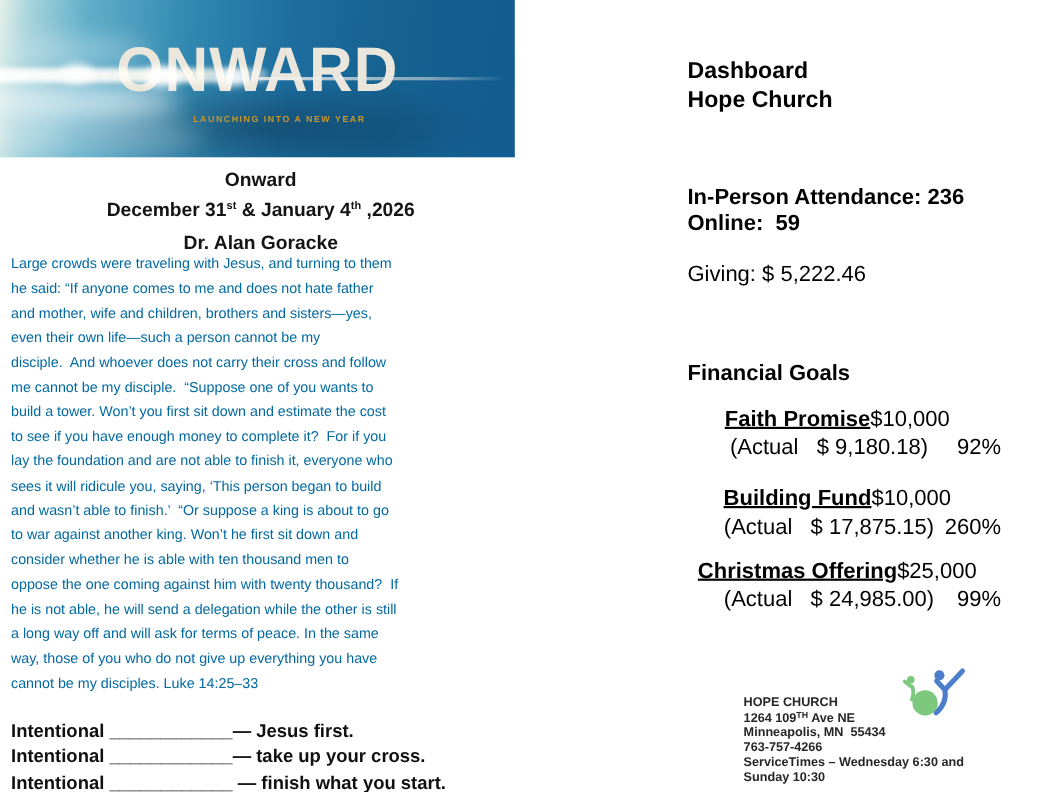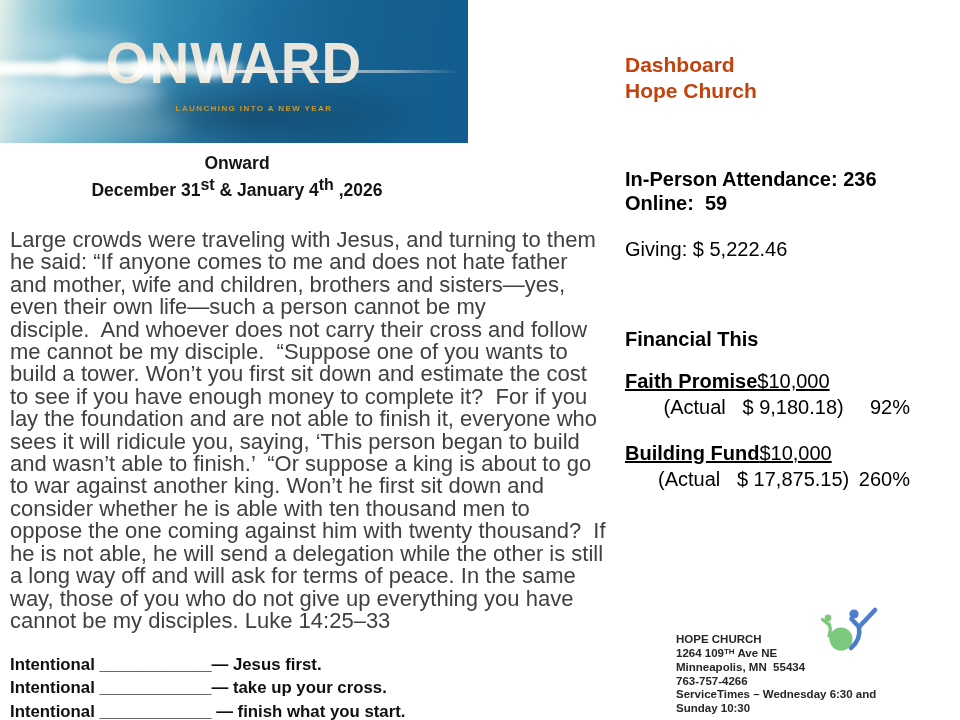--- a/index.html
+++ b/index.html
@@ -42,40 +42,40 @@
     letter-spacing:1px; color:#eae6db; transform:scaleY(1.04);
   }
   .banner-sub {
     position:absolute; left:0; width:100%; top:104px; z-index:4;
     text-align:center; font-weight:bold; font-size:8px; letter-spacing:1.4px; color:#c9982e;margin-left:20px;
   }
 
   
   .sermon-head { position:absolute; left:0; top:150px; width:474px; text-align:center; font-weight:bold; font-size:17.5px; color:#141414; }
   .sermon-head .hl { line-height:27px; }
-  .suptxt { font-size:16px; vertical-align:baseline; position:relative; top:-6px; }
+  .suptxt { font-size:10px; vertical-align:baseline; position:relative; top:-6px; }
 
   .passage {
     position:absolute; left:10px; top:229px; width:480px;
-    font-size:22px; line-height:22.4px; color:#404040; white-space:pre;
+    font-size:13px; line-height:22.4px; color:#0369a1; white-space:pre;
   }
   .blanks {
     position:absolute; left:10px; top:653px;
     font-weight:bold; font-size:16.8px; line-height:23.4px; color:#101010; white-space:pre;
   }
 
   
-  .db-title { position:absolute; left:625px; top:52px; font-weight:bold; font-size:21px; line-height:26px; white-space:pre; color:#c2410c; }
+  .db-title { position:absolute; left:625px; top:52px; font-weight:bold; font-size:21px; line-height:26px; white-space:pre; color:#000000; }
   .db-att   { position:absolute; left:625px; top:168px; font-weight:bold; font-size:20px; line-height:23.5px; white-space:pre; color:#000; }
   .db-giving{ position:absolute; left:625px; top:238px; font-weight:normal; font-size:20px; white-space:pre; color:#000; }
   .db-goals-header { position:absolute; left:625px; top:328px; font-weight:bold; font-size:20px; color:#000; }
 
   .goal { position:absolute; left:625px; width:285px; font-size:20px; color:#000; }
   .goal.g0 { top:370px; } .goal.g1 { top:442px; } .goal.g2 { top:508px; }
-  .goal-line1 { display:flex; justify-content:flex-start; align-items:baseline;text-decoration:underline; }
+  .goal-line1 { display:flex; justify-content:center; align-items:baseline; }
   .goal-name { font-weight:bold; text-decoration:underline; white-space:pre; }
   .goal-amount { width:85px; text-align:left; white-space:pre; }
   .goal-line2 { display:flex; justify-content:space-between; margin-top:3px;margin-left:33px; }
   .goal-actual { white-space:pre; }
   .goal-pct { width:85px; text-align:right; white-space:pre; }
 
   
   .footer { position:absolute; left:676px; top:633px; font-weight:bold; font-size:11.5px; line-height:13.6px; color:#262626; }
   .footer div { white-space:pre; }
   .ftsup { font-size:8px; position:relative; top:-3px; }
@@ -96,20 +96,21 @@
     <div class="puff p1"></div>
     <div class="puff p2"></div>
     <div class="puff p3"></div>
     <div class="trail-thin"></div>
     <div class="banner-sub">LAUNCHING INTO A NEW YEAR</div>
   </div>
 
   <div class="sermon-head">
     <div class="hl">Onward</div>
     <div class="hl"><span>December 31</span><span class="suptxt">st</span><span> &amp; January 4</span><span class="suptxt">th</span><span> ,2026</span></div>
+    <div class="hl">Dr. Alan Goracke</div>
   </div>
 
   <div class="passage">Large crowds were traveling with Jesus, and turning to them
 he said: “If anyone comes to me and does not hate father
 and mother, wife and children, brothers and sisters—yes,
 even their own life—such a person cannot be my
 disciple.  And whoever does not carry their cross and follow
 me cannot be my disciple.  “Suppose one of you wants to
 build a tower. Won’t you first sit down and estimate the cost
 to see if you have enough money to complete it?  For if you
@@ -126,21 +127,21 @@
 
   <div class="blanks">Intentional ____________— Jesus first.
 Intentional ____________— take up your cross.
 Intentional ____________ — finish what you start.</div>
 
   <div class="db-title">Dashboard
 Hope Church</div>
   <div class="db-att">In-Person Attendance: 236
 Online:  59</div>
   <div class="db-giving">Giving: $ 5,222.46</div>
-  <div class="db-goals-header">Financial This</div>
+  <div class="db-goals-header">Financial Goals</div>
 
   <div class="goal g0">
     <div class="goal-line1">
       <span class="goal-name">Faith Promise</span>
       <span class="goal-amount">$10,000</span>
     </div>
     <div class="goal-line2">
       <span class="goal-actual"> (Actual   $ 9,180.18)</span>
       <span class="goal-pct">92%</span>
     </div>
@@ -150,20 +151,30 @@
     <div class="goal-line1">
       <span class="goal-name">Building Fund</span>
       <span class="goal-amount">$10,000</span>
     </div>
     <div class="goal-line2">
       <span class="goal-actual">(Actual   $ 17,875.15)</span>
       <span class="goal-pct">260%</span>
     </div>
   </div>
 
+  <div class="goal g2">
+    <div class="goal-line1">
+      <span class="goal-name">Christmas Offering</span>
+      <span class="goal-amount">$25,000</span>
+    </div>
+    <div class="goal-line2">
+      <span class="goal-actual">(Actual   $ 24,985.00)</span>
+      <span class="goal-pct">99%</span>
+    </div>
+  </div>
 
   <svg class="logo" width="64" height="52" viewBox="0 0 64 52">
 
     <g stroke="#7CC87C" stroke-width="3.4" stroke-linecap="round" fill="none">
       <path d="M11 18 Q13.5 23 11 30"></path>
       <path d="M11.5 19 L4.5 13.5"></path>
     </g>
     <circle cx="10" cy="12" r="3.4" fill="#7CC87C"></circle>
 
     <g stroke="#4C7ECB" stroke-width="4.6" stroke-linecap="round" fill="none">

